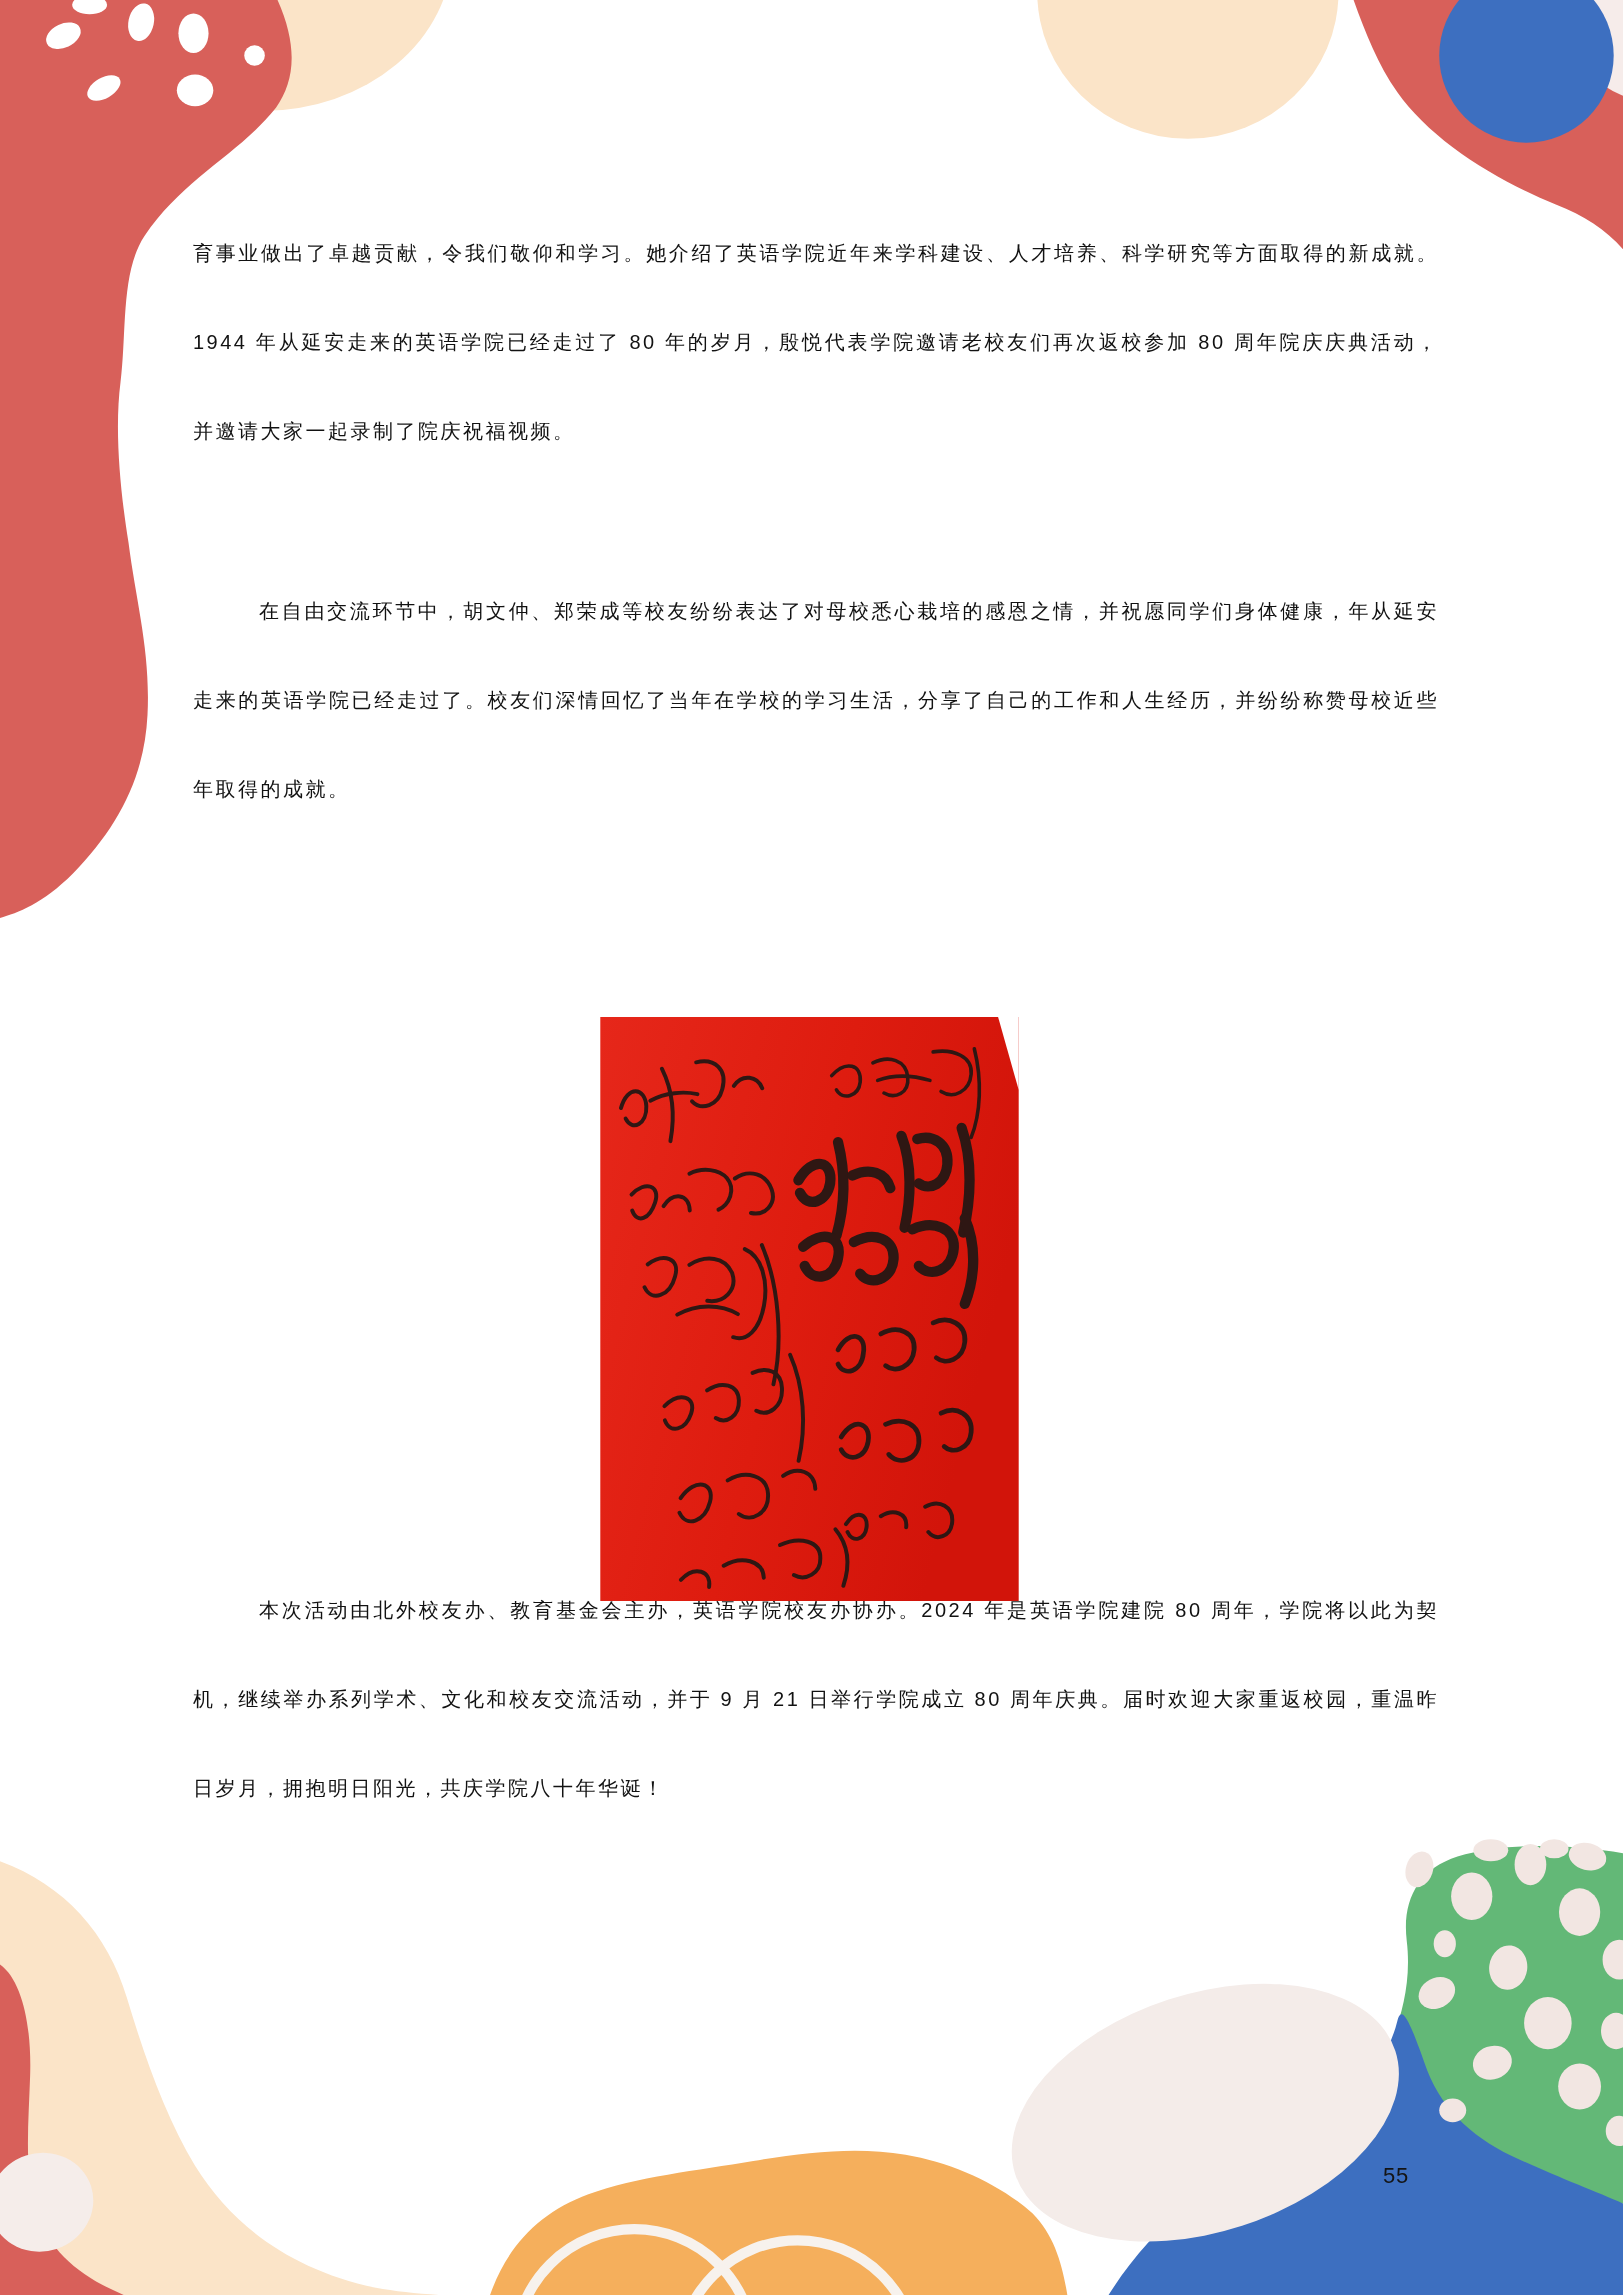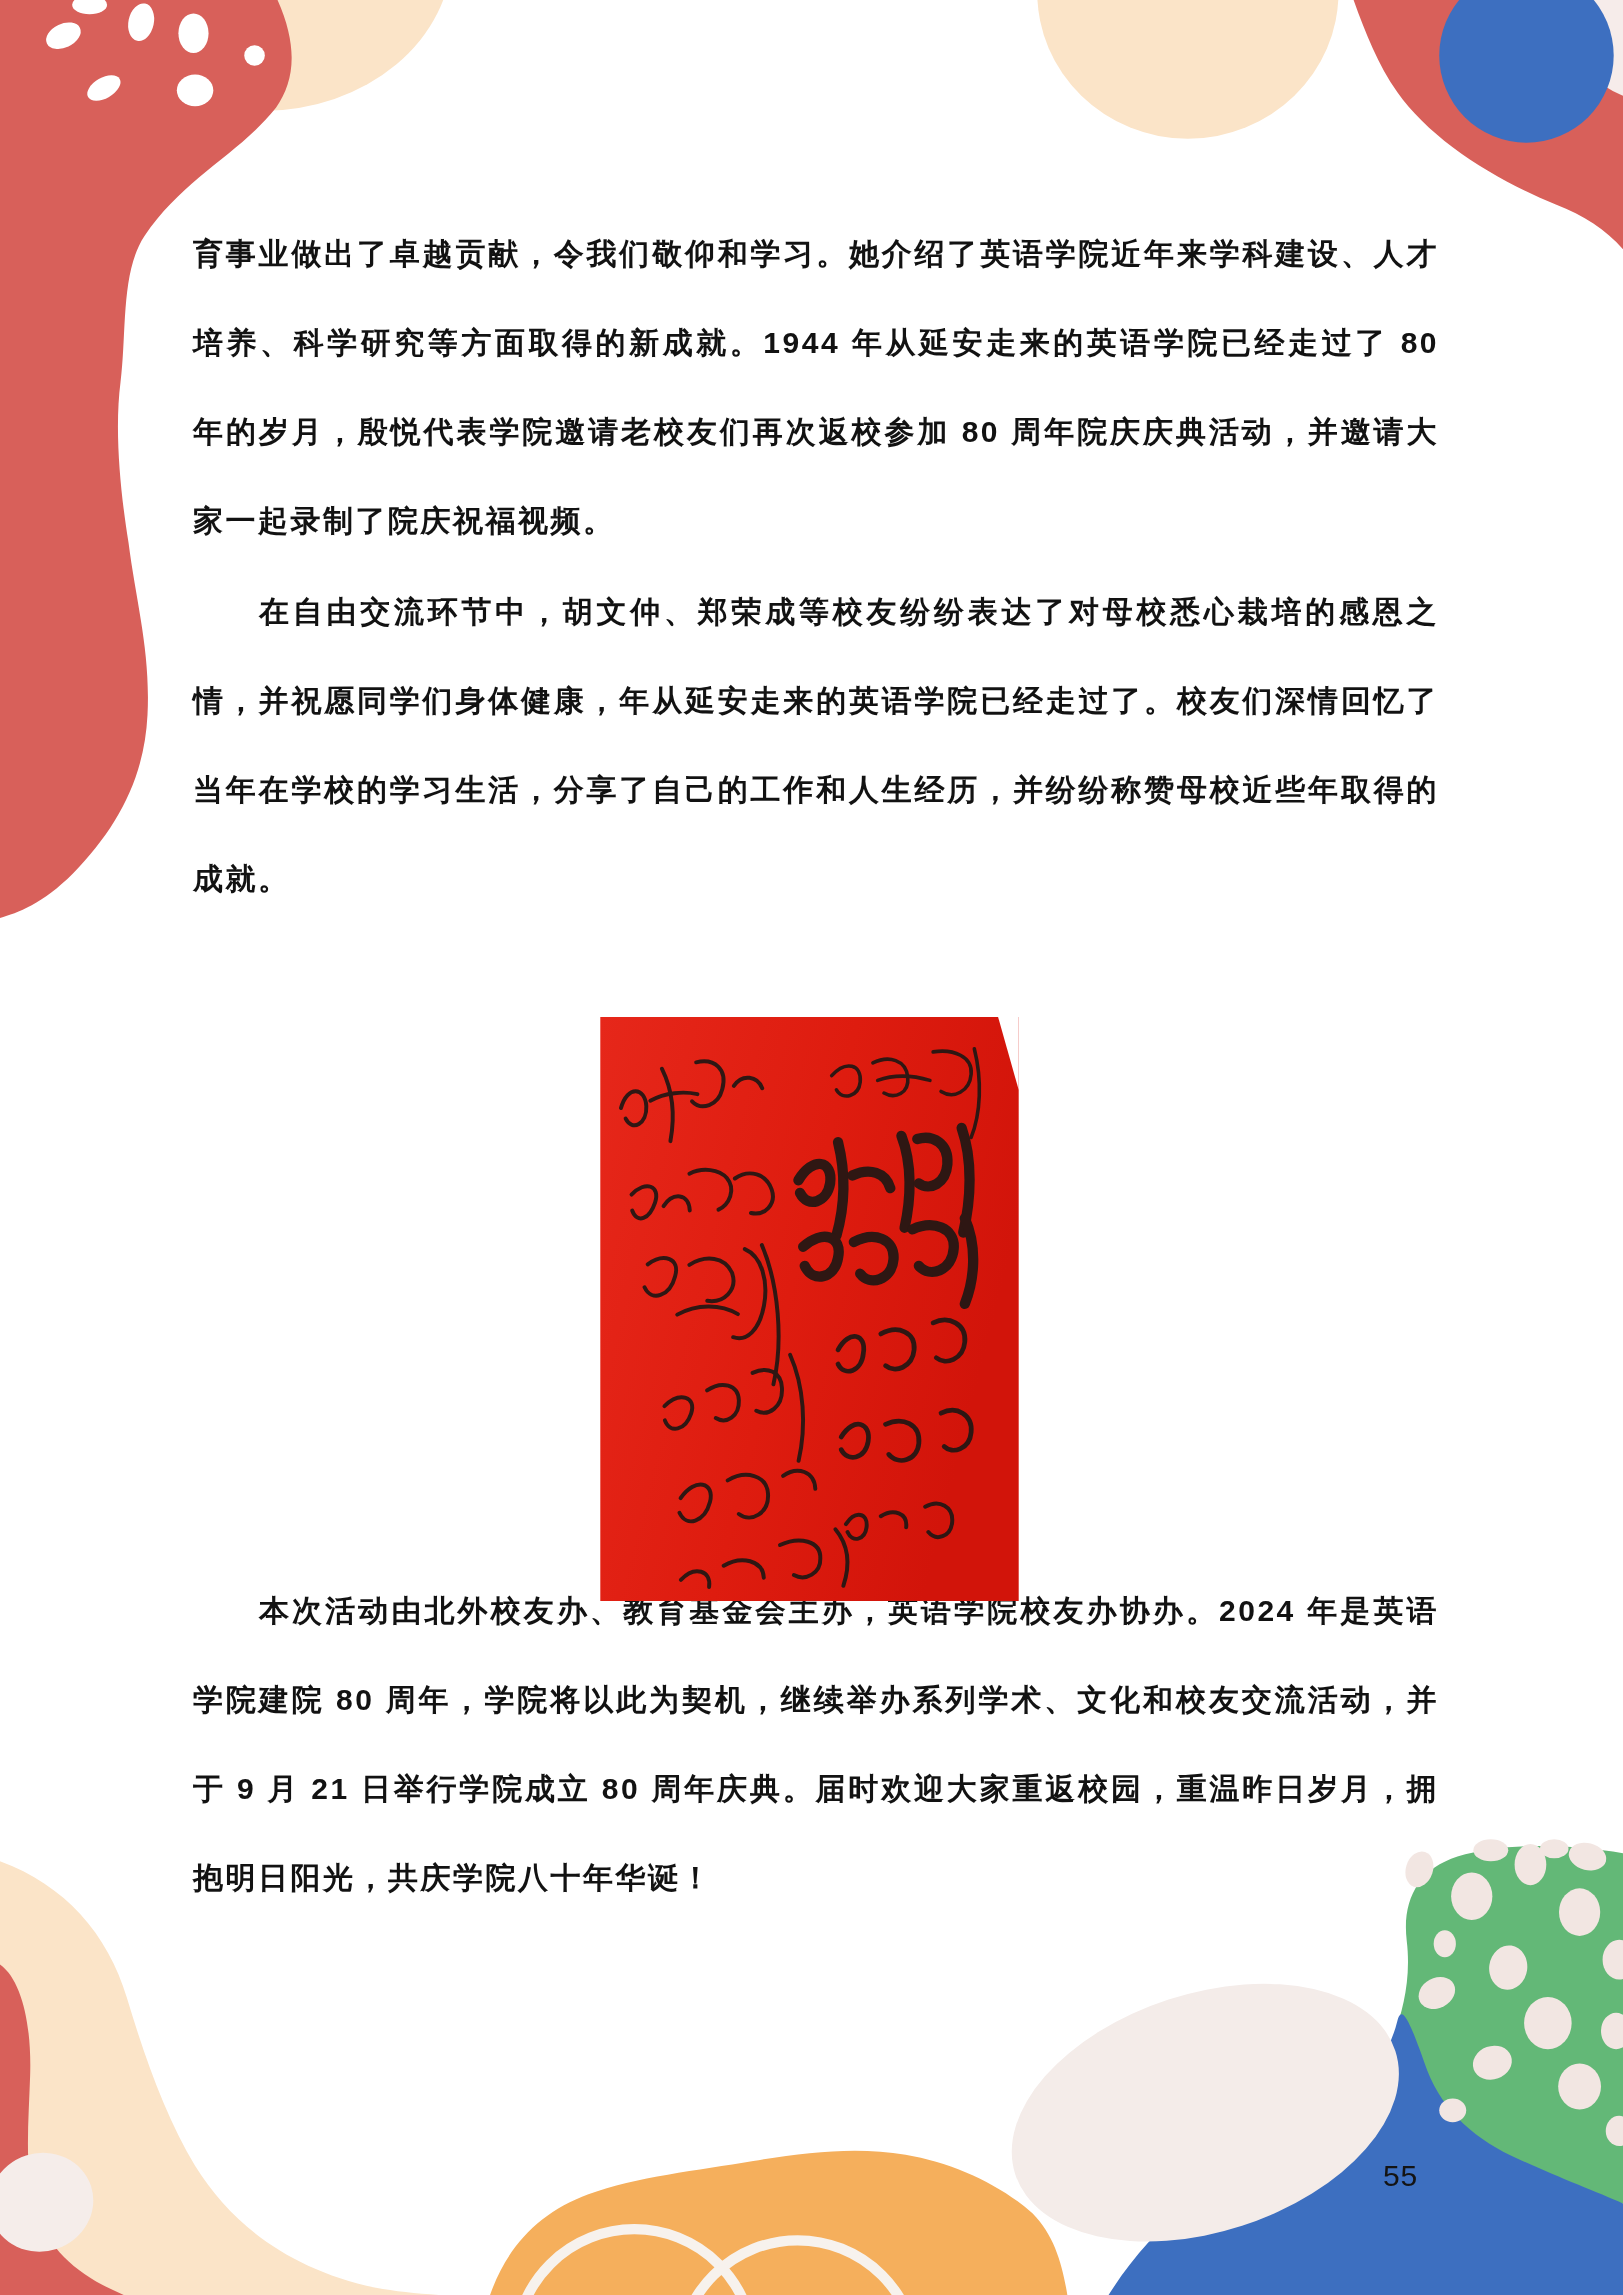--- a/index.html
+++ b/index.html
@@ -11,39 +11,38 @@
     font-family:"Liberation Sans",sans-serif;
   }
   .deco{
     position:absolute;left:0;top:0;width:1624px;height:2295px;
     z-index:0;
   }
   .content{position:absolute;left:0;top:0;width:1624px;height:2295px;z-index:1;}
   .para{
     position:absolute;
     left:193px;width:1246px;
-    font-size:30px;line-height:89px;
+    font-size:20px;line-height:89px;
     letter-spacing:2.5px;
     color:#121212;
     text-align:justify;
     text-align-last:left;
-    font-weight:bold;
   }
   .para.indent{text-indent:66px;}
   #p1{top:209px;}
   #p2{top:567px;}
   #p3{top:922px;}
   #p4{top:1566px;}
   figure.photo{
     position:absolute;left:600px;top:1017px;width:419px;height:584px;
     margin:0;padding:0;z-index:1;
   }
   .pagenum{
     position:absolute;left:1383px;top:2157px;
-    font-size:30px;line-height:38px;color:#141414;
+    font-size:22px;line-height:38px;color:#141414;
     z-index:2;letter-spacing:0.8px;
   }
 </style>
 </head>
 <body>
 
 <div class="page">
 
   <svg class="deco" viewBox="0 0 2048 2895" preserveAspectRatio="none" aria-hidden="true">
 

